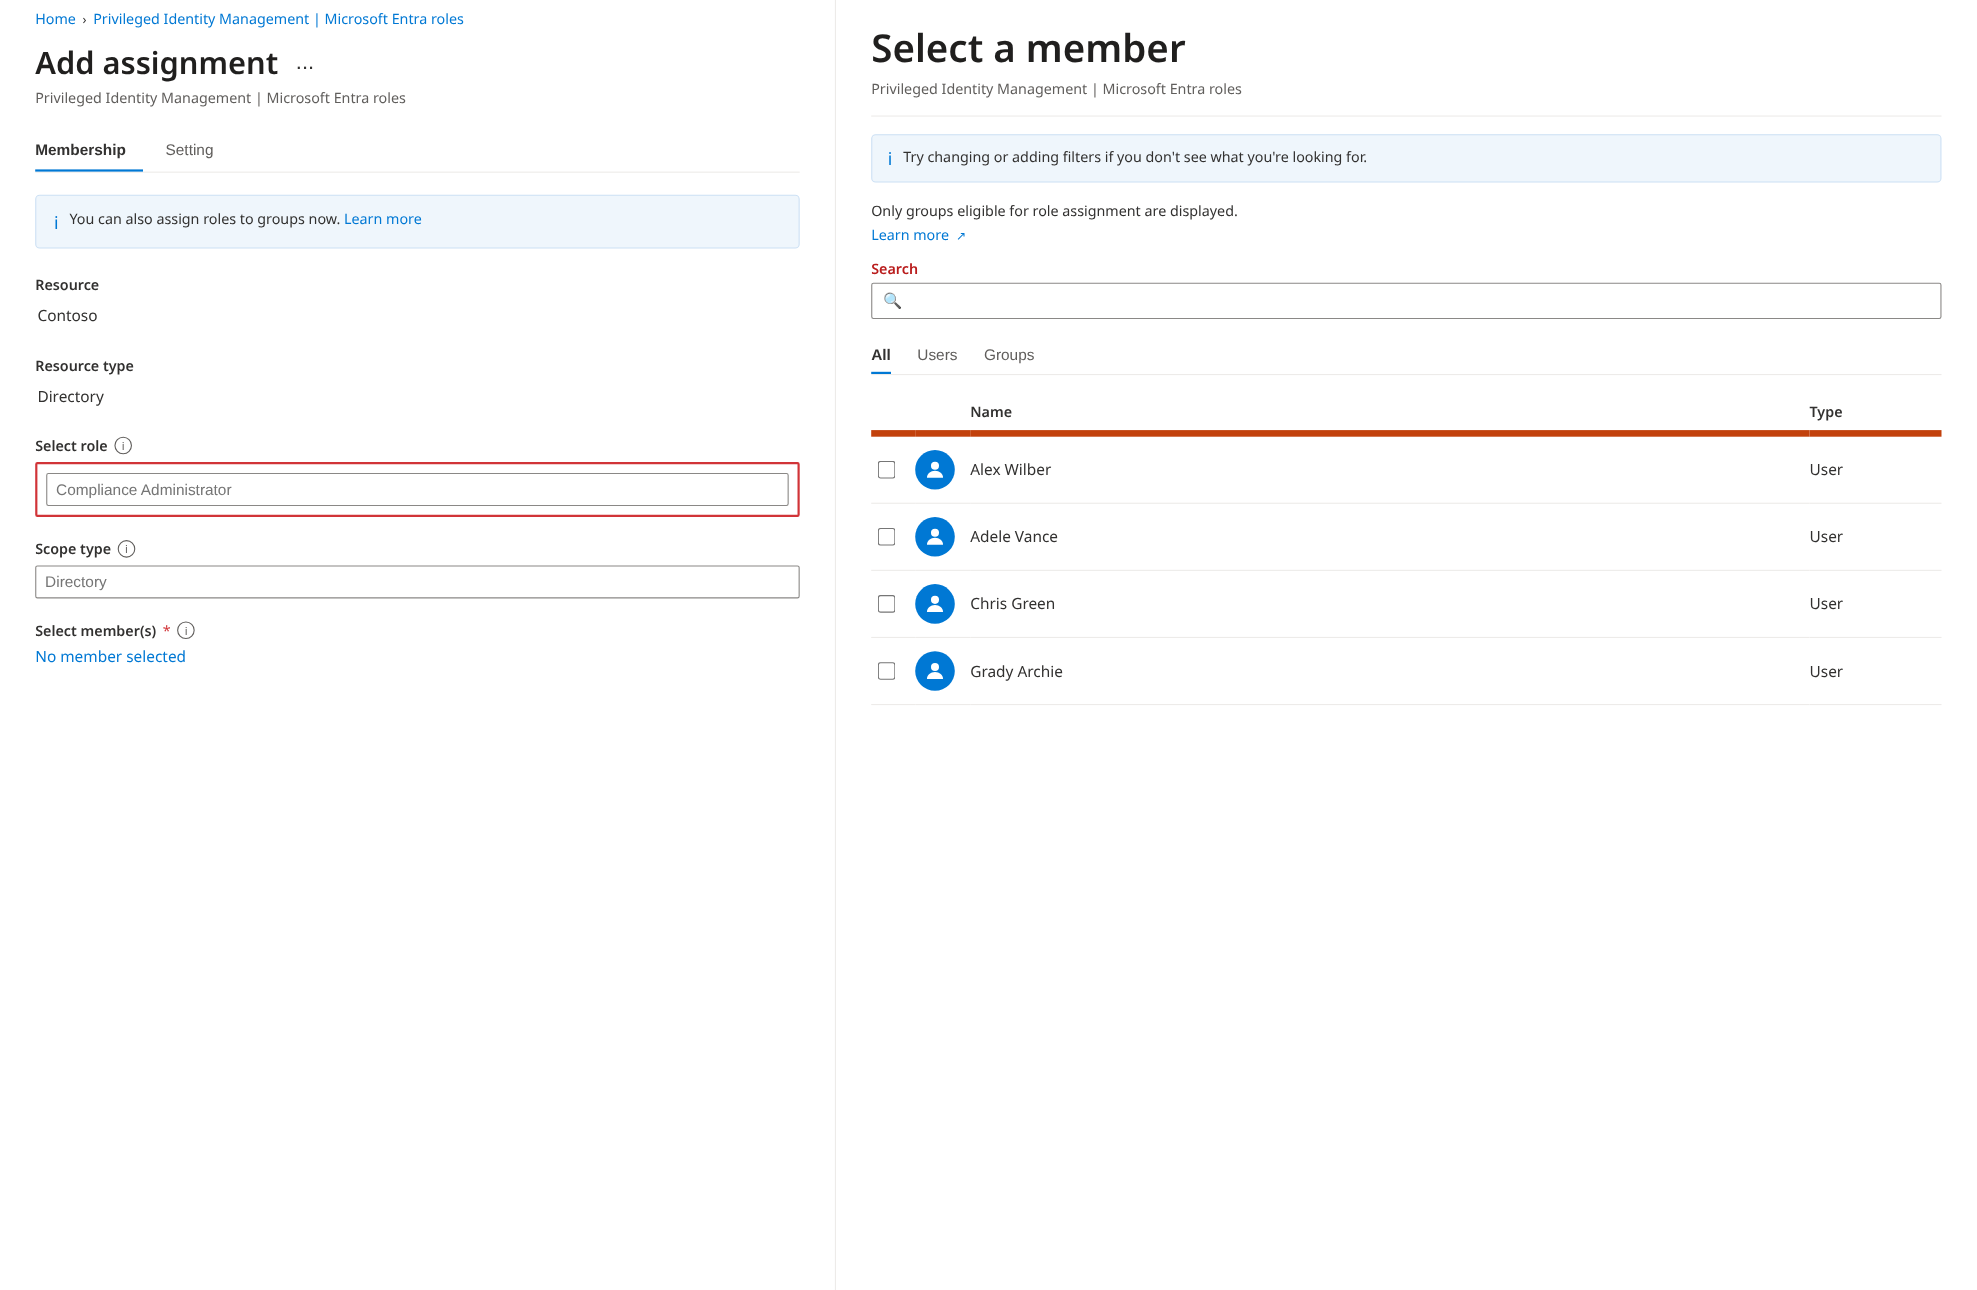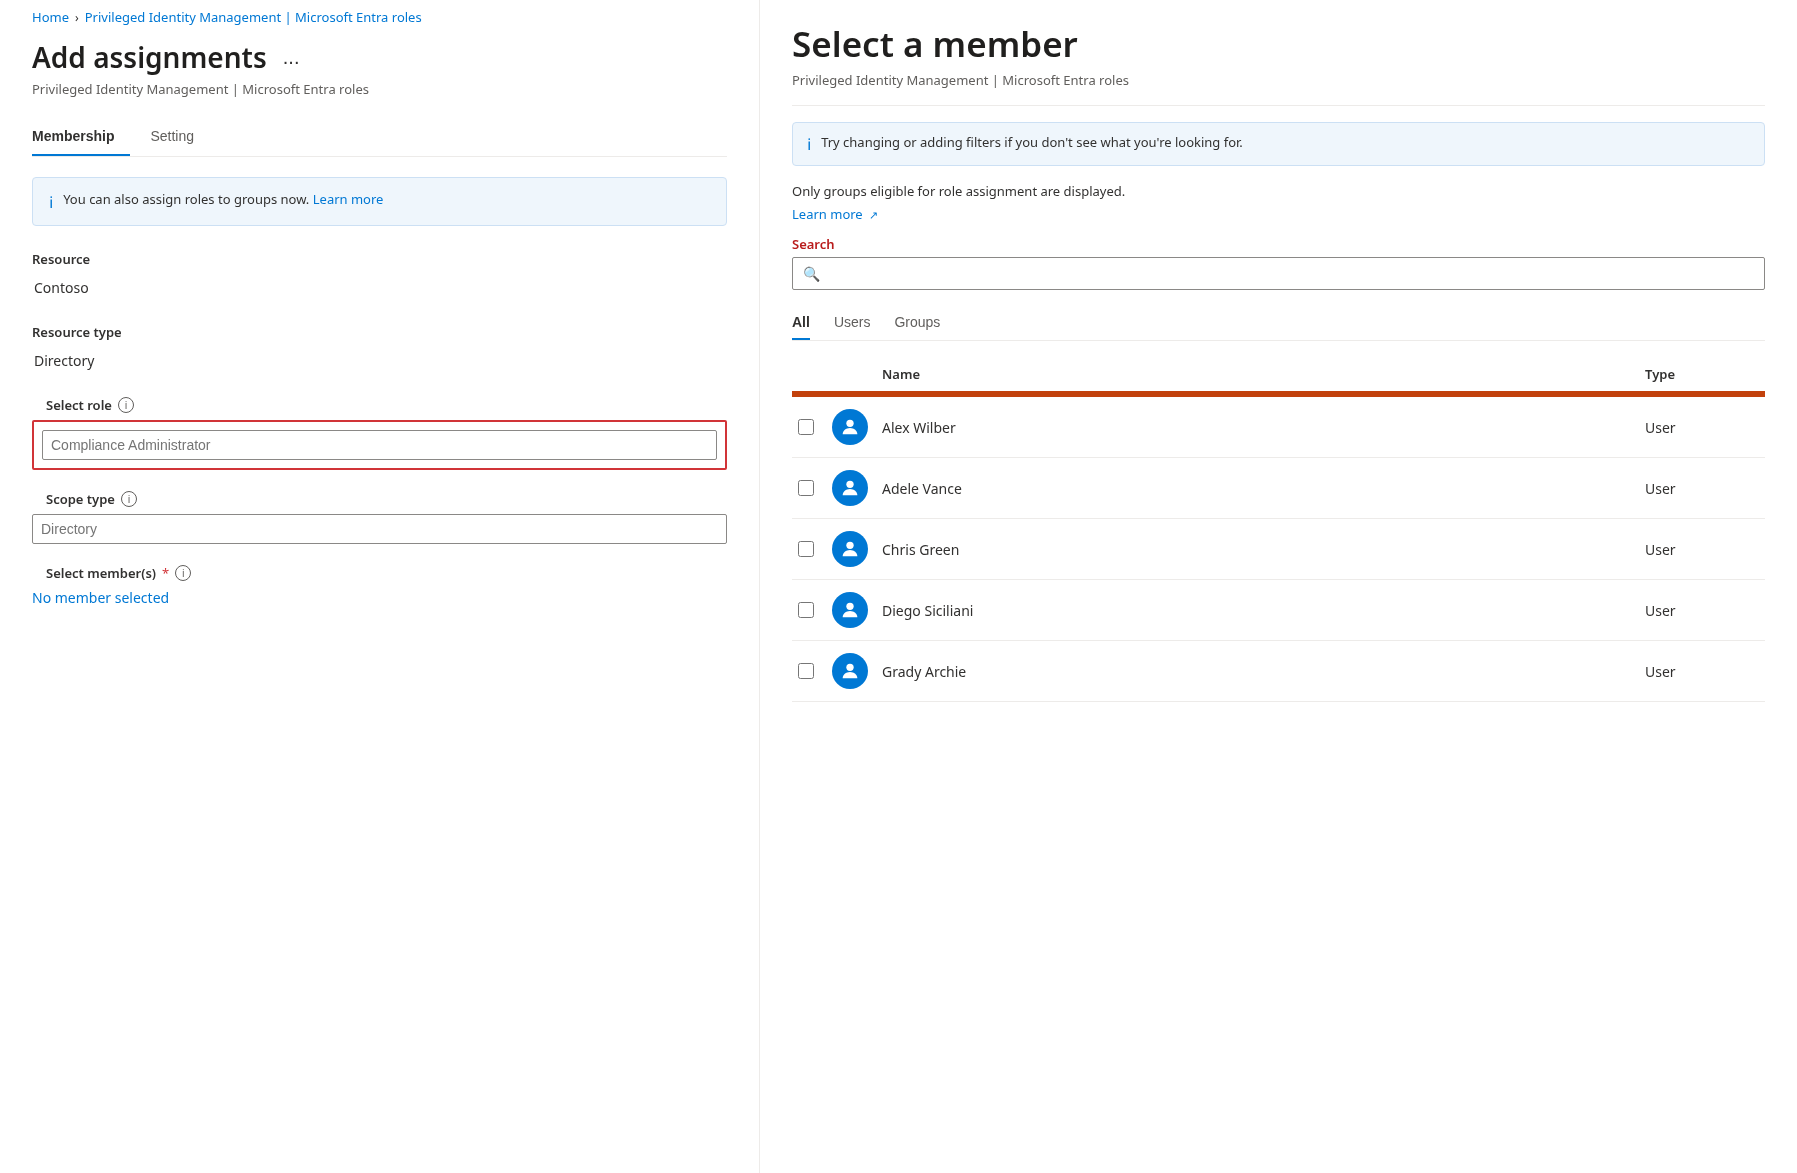--- a/index.html
+++ b/index.html
@@ -140,21 +140,20 @@
 
     .field-label-row {
       display: flex;
       align-items: center;
       gap: 6px;
       margin-bottom: 6px;
     }
     .field-label-text {
       font-size: 13px;
       font-weight: 600;
-      margin-left: 14px;
     }
     .info-circle {
       width: 16px;
       height: 16px;
       border: 1.5px solid #605e5c;
       border-radius: 50%;
       display: inline-flex;
       align-items: center;
       justify-content: center;
       font-size: 10px;
@@ -357,21 +356,21 @@
 
 <div class="left-panel">
 
   <div class="breadcrumb">
     <a href="#">Home</a>
     <span class="breadcrumb-sep">›</span>
     <a href="#">Privileged Identity Management | Microsoft Entra roles</a>
   </div>
 
   <div class="page-title-row">
-    <h1 class="page-title">Add assignments</h1>
+    <h1 class="page-title">Add assignment</h1>
     <button class="ellipsis-btn">...</button>
   </div>
 
   <div class="subtitle">Privileged Identity Management | Microsoft Entra roles</div>
 
   <div class="tabs">
     <button class="tab active">
       <span>Membership</span>
     </button>
     <button class="tab">
@@ -538,36 +537,19 @@
         </div>
       </td>
       <td class="col-avatar">
         <div class="avatar-circle">
           <svg width="22" height="22" viewBox="0 0 24 24" fill="white" xmlns="http://www.w3.org/2000/svg">
             <circle cx="12" cy="8" r="4"></circle>
             <path d="M4 20c0-4 3.6-7 8-7s8 3 8 7" fill="white"></path>
           </svg>
         </div>
       </td>
-      <td class="col-name">Diego Siciliani</td>
-      <td class="col-type">User</td>
-    </tr>
-        <tr>
-      <td class="col-check">
-        <div class="checkbox-cell">
-          <input type="checkbox" class="member-checkbox" style="">
-        </div>
-      </td>
-      <td class="col-avatar">
-        <div class="avatar-circle">
-          <svg width="22" height="22" viewBox="0 0 24 24" fill="white" xmlns="http://www.w3.org/2000/svg">
-            <circle cx="12" cy="8" r="4"></circle>
-            <path d="M4 20c0-4 3.6-7 8-7s8 3 8 7" fill="white"></path>
-          </svg>
-        </div>
-      </td>
       <td class="col-name">Grady Archie</td>
       <td class="col-type">User</td>
     </tr>
       </tbody>
   </table>
 
 </div>
 
 </body></html>

